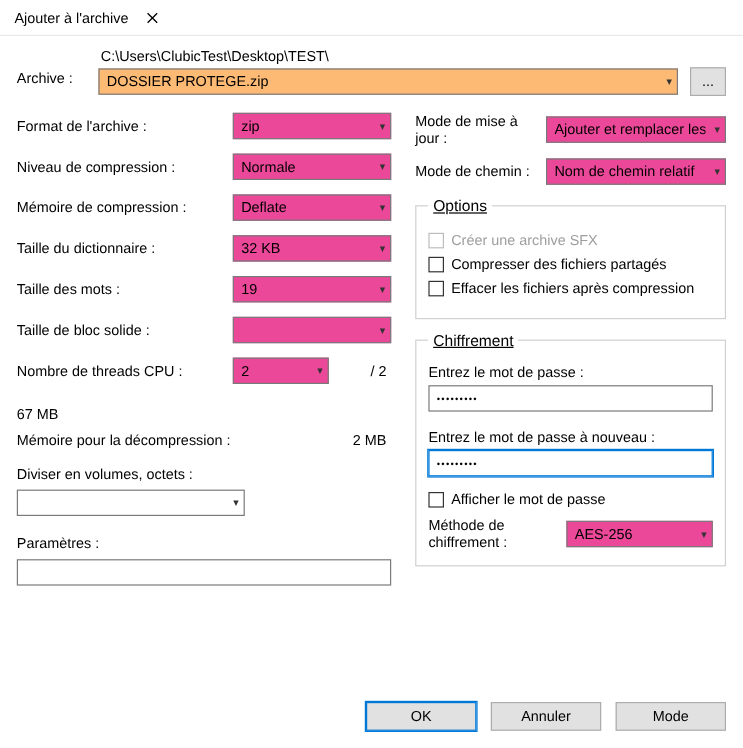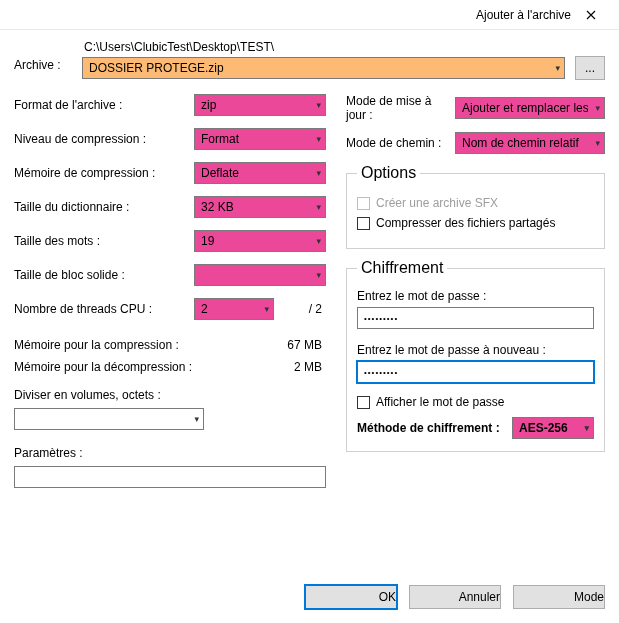--- a/index.html
+++ b/index.html
@@ -8,21 +8,21 @@
     font-size: 12px;
     background: #fff;
     width: 619px;
     height: 623px;
     overflow: hidden;
     color: #000;
   }
   .titlebar {
     display: flex;
     align-items: center;
-    justify-content: flex-end;
+    justify-content: flex-start;
     height: 30px;
     padding: 0 8px 0 12px;
     border-bottom: 1px solid #e8e8e8;
   }
   .titlebar .title { font-size: 12px; }
   .titlebar .close {
     width: 40px; height: 28px;
     display: flex; align-items: center; justify-content: center;
     font-size: 14px;
   }
@@ -105,21 +105,21 @@
     gap: 8px;
   }
   .rs-row .rlabel { flex: 1; }
   .rs-row .select { width: 150px; }
 
   fieldset {
     border: 1px solid #d0d0d0;
     padding: 8px 10px 12px 10px;
     margin-bottom: 10px;
   }
-  legend { padding: 0 4px; font-size: 16px; }
+  legend { padding: 0 4px; font-size: 13px; text-decoration: underline; }
   .chk-row {
     display: flex; align-items: center; gap: 6px;
     margin: 6px 0;
   }
   .chk {
     width: 13px; height: 13px;
     border: 1px solid #333;
     background: #fff;
     flex-shrink: 0;
   }
@@ -134,36 +134,35 @@
     padding: 0 6px;
     letter-spacing: 1px;
     font-size: 8px;
     display: flex; align-items: center;
   }
   .pw-input.focused { border: 1px solid #0078d7; outline: 1px solid #0078d7; }
 
   .enc-method-row {
     display: flex; align-items: center; gap: 8px;
     margin-top: 8px;
-    font-weight: bold;
-  }
-  .enc-method-row .select { width: 82px; }
+  }
+  .enc-method-row .select { width: 122px; }
 
   .button-bar {
     position: absolute;
     bottom: 14px;
     right: 14px;
     display: flex;
     gap: 12px;
   }
   .btn {
     width: 92px; height: 24px;
     border: 1px solid #adadad;
     background: #e1e1e1;
-    display: flex; align-items: center; justify-content: flex-end;
+    display: flex; align-items: center; justify-content: center;
   }
   .btn.default {
     border: 1px solid #0078d7;
     outline: 1px solid #0078d7;
   }
   .gap-top { margin-top: 18px; }
 </style>
 </head>
 <body>
 
@@ -204,21 +203,21 @@
           <div class="select">
             <span>zip</span>
             <span class="arrow">▾</span>
           </div>
         </div>
       </div>
       <div class="field-row">
         <span class="label">Niveau de compression :</span>
         <div class="control">
           <div class="select">
-            <span>Format</span>
+            <span>Normale</span>
             <span class="arrow">▾</span>
           </div>
         </div>
       </div>
       <div class="field-row">
         <span class="label">Mémoire de compression :</span>
         <div class="control">
           <div class="select">
             <span>Deflate</span>
             <span class="arrow">▾</span>
@@ -258,21 +257,20 @@
           <div class="select">
             <span>2</span>
             <span class="arrow">▾</span>
           </div>
           <span class="thread-count">/ 2</span>
         </div>
       </div>
 
       <div class="gap-top"></div>
       <div class="mem-row">
-        <span>Mémoire pour la compression :</span>
         <span>67 MB</span>
       </div>
       <div class="mem-row">
         <span>Mémoire pour la décompression :</span>
         <span>2 MB</span>
       </div>
 
       <div style="margin-top:14px; width: 190px;">
         <span class="section-label">Diviser en volumes, octets :</span>
         <div class="select" style="background:#fff;">
@@ -306,20 +304,24 @@
       <fieldset>
         <legend>Options</legend>
         <div class="chk-row disabled">
           <div class="chk disabled"></div>
           <span>Créer une archive SFX</span>
         </div>
         <div class="chk-row">
           <div class="chk"></div>
           <span>Compresser des fichiers partagés</span>
         </div>
+        <div class="chk-row">
+          <div class="chk"></div>
+          <span>Effacer les fichiers après compression</span>
+        </div>
       </fieldset>
 
       <fieldset>
         <legend>Chiffrement</legend>
         <span class="pw-label">Entrez le mot de passe :</span>
         <div class="pw-input">
           <span>•••••••••</span>
         </div>
         <div style="height:10px;"></div>
         <span class="pw-label">Entrez le mot de passe à nouveau :</span>

